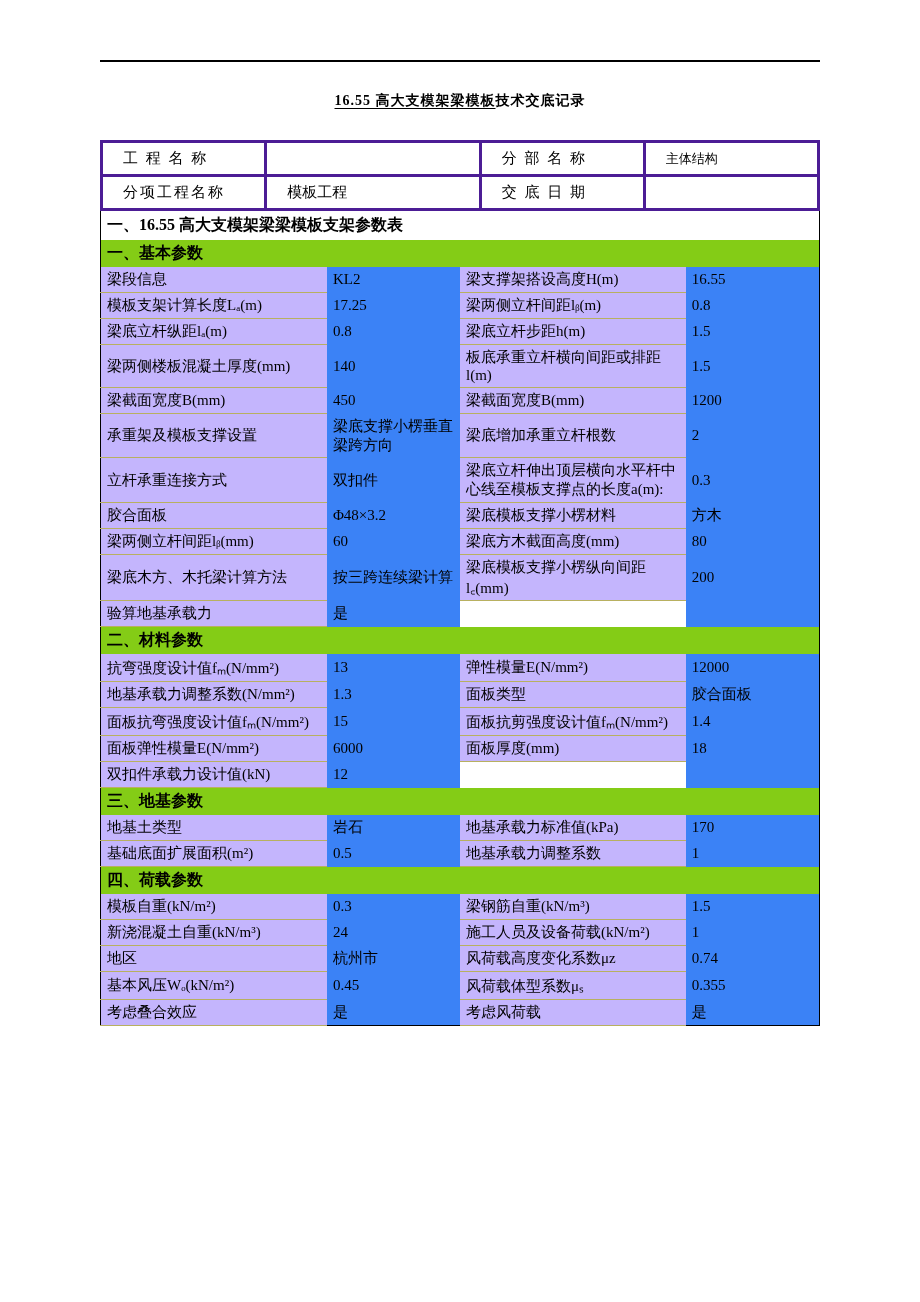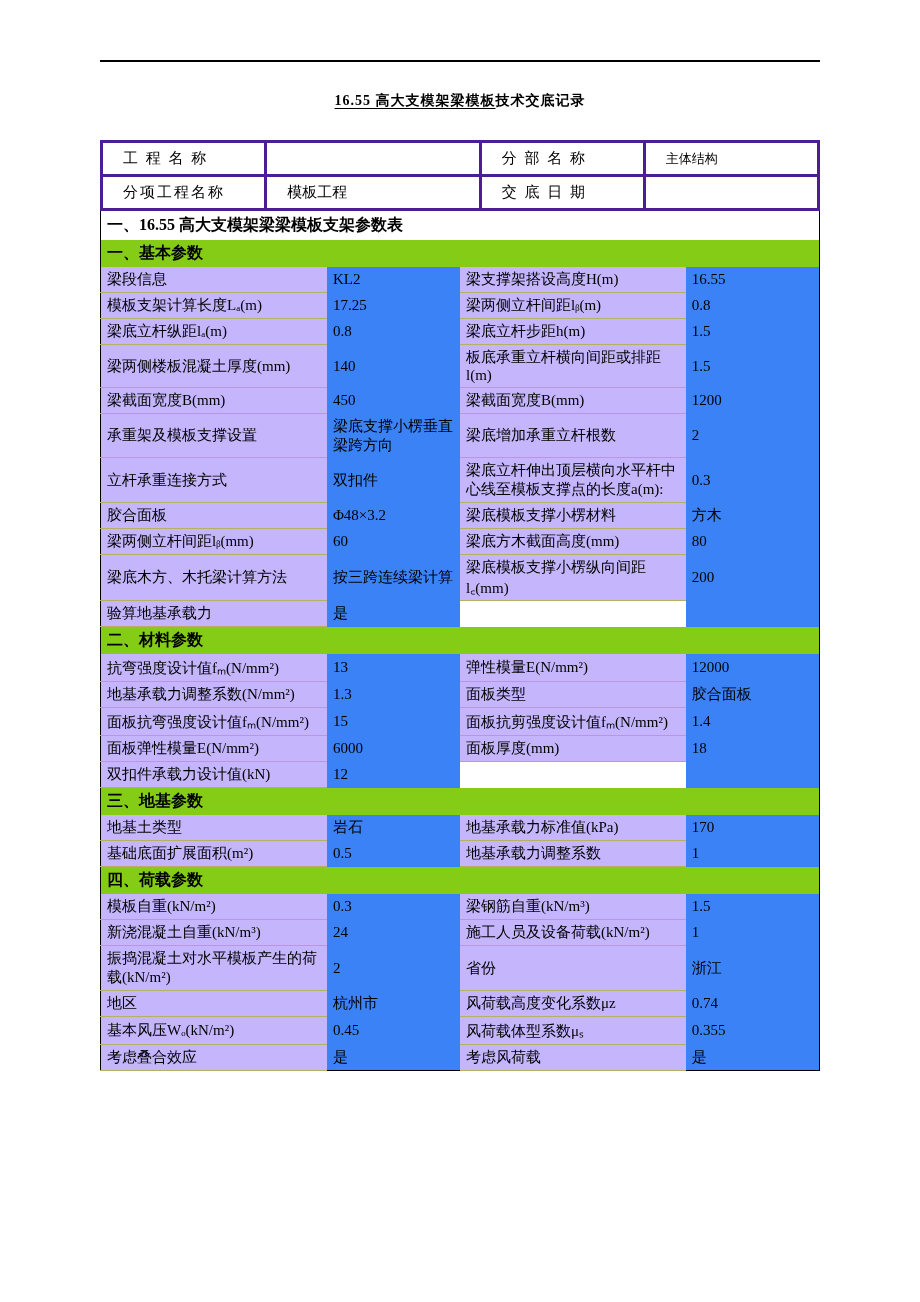--- a/index.html
+++ b/index.html
@@ -242,26 +242,20 @@
         <td class="k">梁钢筋自重(kN/m³)</td>
         <td class="v">1.5</td>
       </tr>
       <tr class="param-row">
         <td class="k">新浇混凝土自重(kN/m³)</td>
         <td class="v">24</td>
         <td class="k">施工人员及设备荷载(kN/m²)</td>
         <td class="v">1</td>
       </tr>
       <tr class="param-row">
-        <td class="k">振捣混凝土对水平模板产生的荷载(kN/m²)</td>
-        <td class="v">2</td>
-        <td class="k">省份</td>
-        <td class="v">浙江</td>
-      </tr>
-      <tr class="param-row">
         <td class="k">地区</td>
         <td class="v">杭州市</td>
         <td class="k">风荷载高度变化系数μz</td>
         <td class="v">0.74</td>
       </tr>
       <tr class="param-row">
         <td class="k">基本风压Wₒ(kN/m²)</td>
         <td class="v">0.45</td>
         <td class="k">风荷载体型系数μₛ</td>
         <td class="v">0.355</td>

